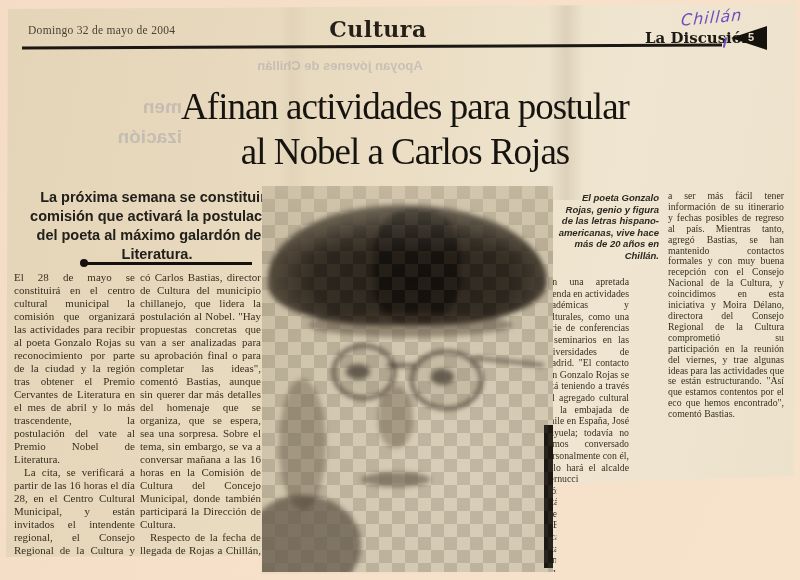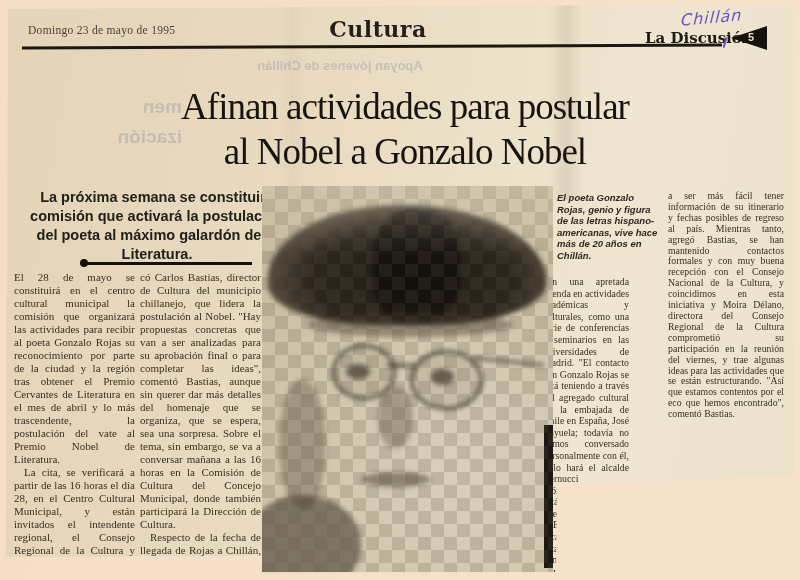--- a/index.html
+++ b/index.html
@@ -83,46 +83,46 @@
   .shoulder{position:absolute;left:-6%;bottom:-6%;width:40%;height:26%;background:rgba(60,50,38,.55);border-radius:50%;}
   .edgebar{position:absolute;right:0;bottom:1%;width:9px;height:37%;background:#1c1813;}
   .checker{position:absolute;inset:0;
     background-image:
       linear-gradient(45deg, rgba(95,84,66,.20) 25%, transparent 25%, transparent 75%, rgba(95,84,66,.20) 75%),
       linear-gradient(45deg, rgba(95,84,66,.20) 25%, transparent 25%, transparent 75%, rgba(95,84,66,.20) 75%);
     background-position:0 0,13px 13px;background-size:26px 26px;}
   .photo-fade{position:absolute;inset:0;background:linear-gradient(180deg,rgba(236,226,204,.25) 0%,transparent 18%);}
 
   .caption{position:absolute;left:557px;top:192px;width:102px;
-    font:bold italic 9.5px "Liberation Sans",sans-serif;line-height:11.5px;color:#2c2820;}
+    font:bold italic 9.5px "Liberation Sans",sans-serif;line-height:11.5px;color:#2c2820;text-align:right;}
 </style>
 </head>
 <body>
 
 <div class="stage">
 
   <div class="paper">
     <div class="creases"></div>
 
-    <div class="date">Domingo 23 de mayo de 1995</div>
+    <div class="date">Domingo 32 de mayo de 2004</div>
     <div class="section">Cultura</div>
     <div class="brand">La Discusión</div>
     <div class="rule"></div>
     <div class="pagetri"></div>
     <div class="pagenum">5</div>
 
     <div class="ghost ghost-top">Apoyan jóvenes de Chillán</div>
     <div class="ghost ghost-side">
       <div>men</div>
       <div>ización</div>
     </div>
 
     <div class="headline">
       <div>Afinan actividades para postular</div>
-      <div>al Nobel a Gonzalo Nobel</div>
+      <div>al Nobel a Carlos Rojas</div>
     </div>
 
     <div class="lead">La próxima semana se constituirá comisión que activará la postulación del poeta al máximo galardón de la Literatura.</div>
     <div class="divider">
         <span class="dot"></span>
       </div>
 
     <div class="col col1">
       <p>El 28 de mayo se constituirá en el centro cultural municipal la comisión que organizará las actividades para recibir al poeta Gonzalo Rojas su reconocimiento por parte de la ciudad y la región tras obtener el Premio Cervantes de Literatura en el mes de abril y lo más trascendente, la postulación del vate al Premio Nobel de Literatura.</p>
       <p>La cita, se verificará a partir de las 16 horas el día 28, en el Centro Cultural Municipal, y están invitados el intendente regional, el Consejo Regional de la Cultura y las Artes, la Secretaría Regional Ministerial de Educación, las universidades y los principales medios de comunicación de la región, además de representantes de instituciones culturales. Eso en lo organizativo, indi-</p>

